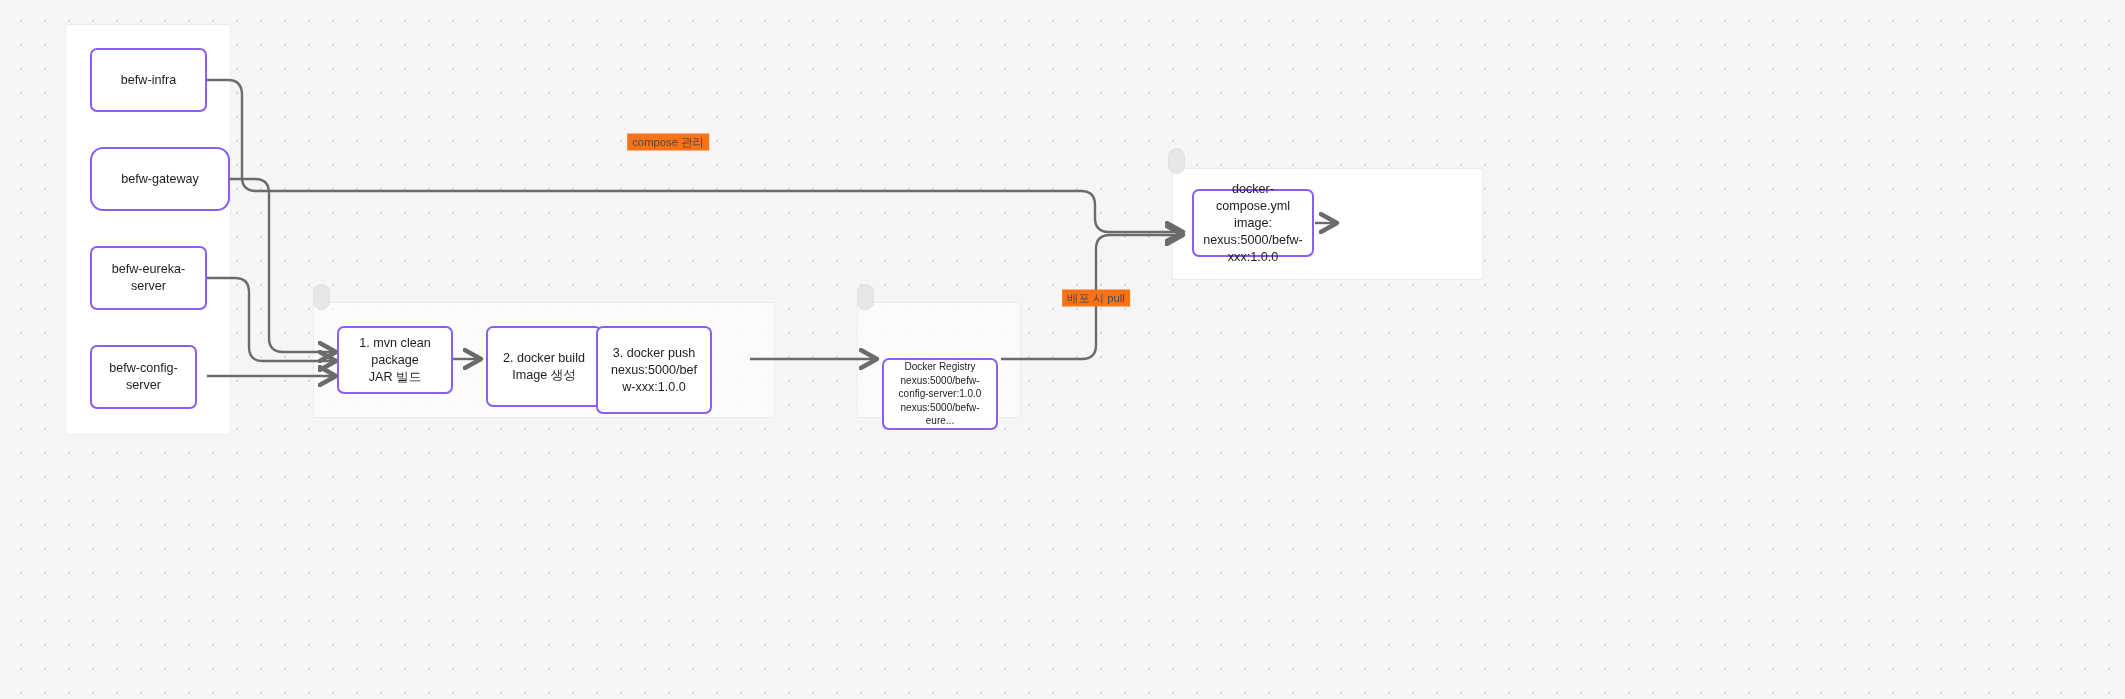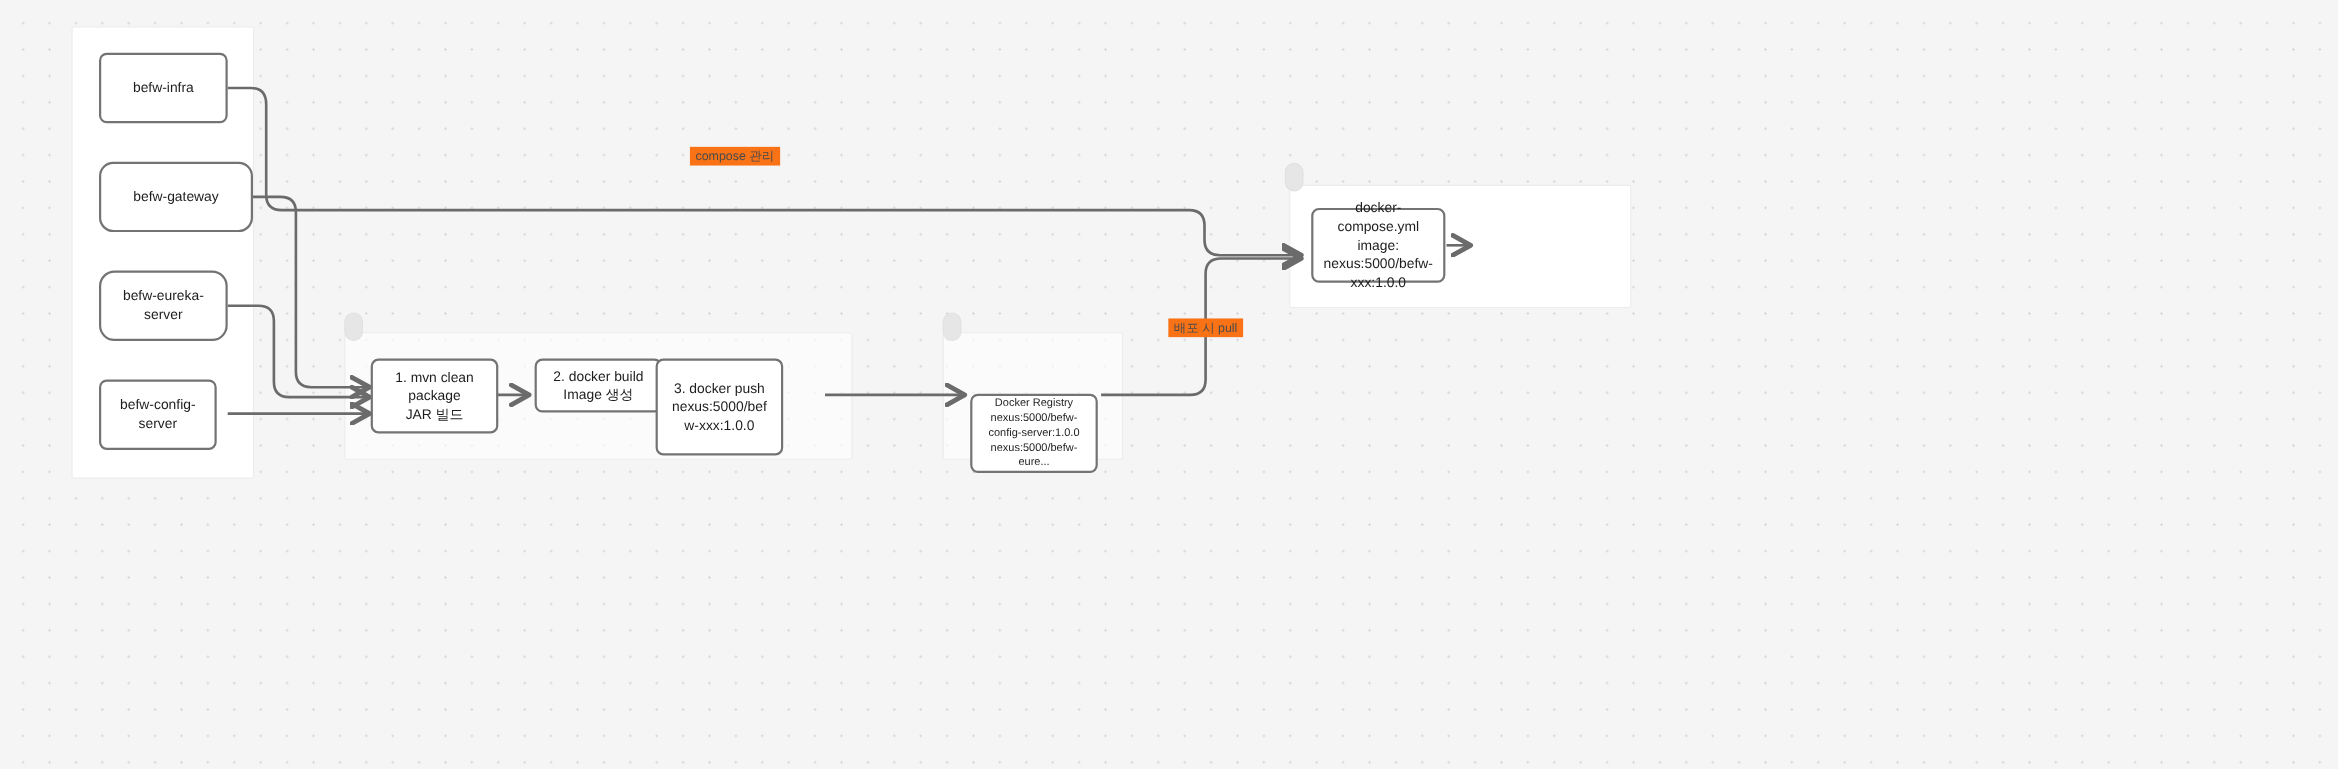--- a/index.html
+++ b/index.html
@@ -31,21 +31,21 @@
     background:#e6e6e6;
     border:1px solid #e0e0e0;
     box-sizing:border-box;
   }
 
   
   .node{
     position:absolute;
     box-sizing:border-box;
     background:#ffffff;
-    border:2px solid #737373;
+    border:2px solid #8b5cf6;
     border-radius:7px;
     display:flex;
     align-items:center;
     justify-content:center;
     text-align:center;
     color:#1d1d1d;
     font-size:12.6px;
     line-height:1.35;
     padding:4px 9px;
     white-space:pre-line;
@@ -114,28 +114,28 @@
   </svg>
 
   <div class="edge-label" style="left:668px;top:142px;">compose 관리</div>
 
   <div class="edge-label" style="left:1096px;top:298px;">배포 시 pull</div>
 
   <div class="node" style="left:90px;top:48px;width:117px;height:64px;">befw-infra</div>
 
   <div class="node" style="left:90px;top:147px;width:140px;height:64px;border-radius:13px;">befw-gateway</div>
 
-  <div class="node" style="left:90px;top:246px;width:117px;height:64px;border-radius:14px;">befw-eureka-server</div>
+  <div class="node" style="left:90px;top:246px;width:117px;height:64px;">befw-eureka-server</div>
 
   <div class="node" style="left:90px;top:345px;width:107px;height:64px;">befw-config-server</div>
 
   <div class="node" style="left:337px;top:326px;width:116px;height:68px;">1. mvn clean package
 JAR 빌드</div>
 
-  <div class="node" style="left:486px;top:326px;width:116px;height:49px;">2. docker build
+  <div class="node" style="left:486px;top:326px;width:116px;height:81px;">2. docker build
 Image 생성</div>
 
   <div class="node" style="left:596px;top:326px;width:116px;height:88px;text-align:center;">3. docker push
 nexus:5000/befw-xxx:1.0.0</div>
 
   <div class="node" style="left:882px;top:326px;width:116px;height:72px;font-size:10px;margin-top:32px;">Docker Registry
 nexus:5000/befw-config-server:1.0.0
 nexus:5000/befw-eure...</div>
 
   <div class="node" style="left:1192px;top:189px;width:122px;height:68px;">docker-compose.yml

